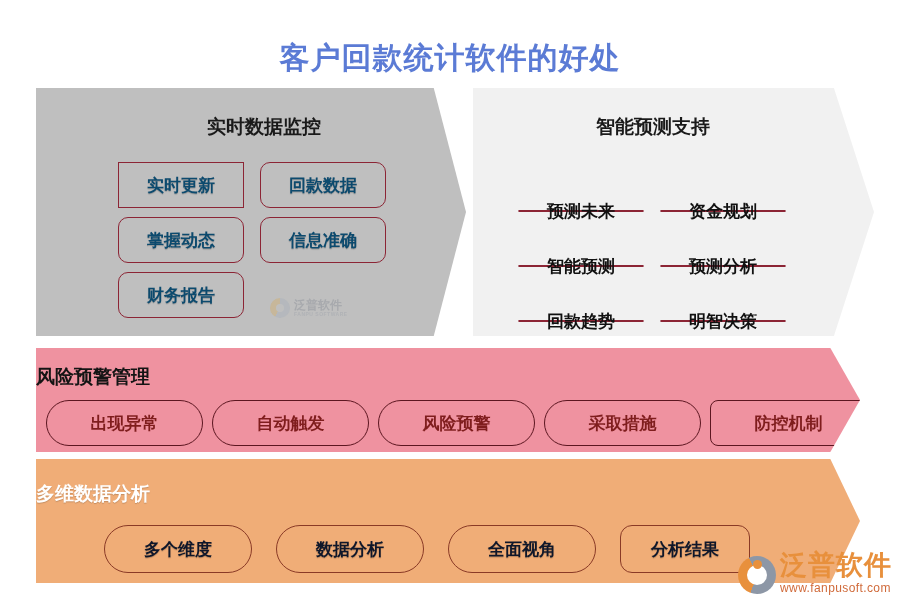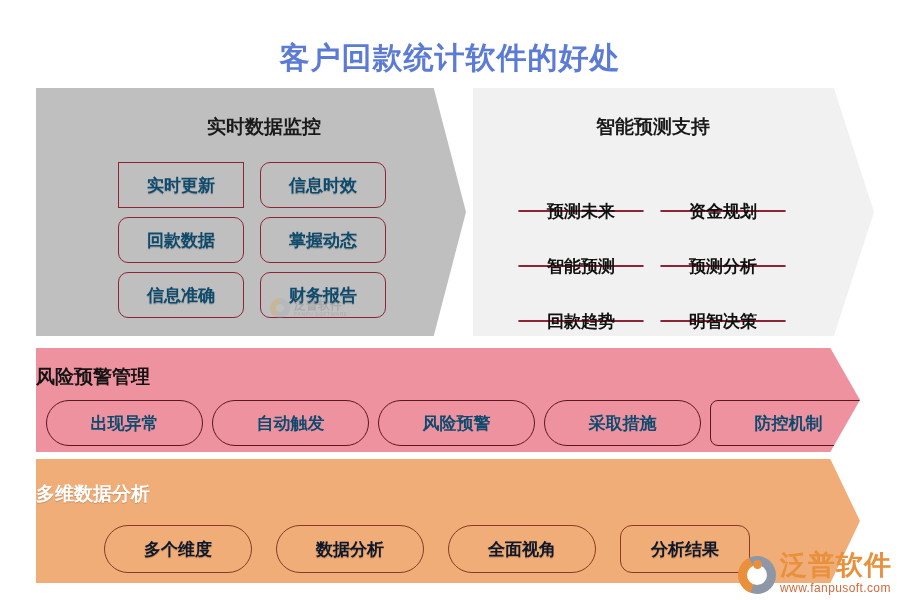--- a/index.html
+++ b/index.html
@@ -108,21 +108,21 @@
   .band-pink .pill-row{top:52px;left:10px;gap:9px;}
   .band-orange .pill-row{top:66px;left:68px;gap:24px;}
 
   .pill{
     border:1.5px solid #5c1620;
     display:flex;align-items:center;justify-content:center;
     font-size:17px;font-weight:bold;
     white-space:nowrap;box-sizing:border-box;
   }
   .band-pink .pill{
-    width:157px;height:46px;border-radius:23px;color:#0c4a6e;
+    width:157px;height:46px;border-radius:23px;color:#7f1d1d;
   }
   .band-pink .pill.low{border-radius:8px;}
   .band-orange .pill{
     width:148px;height:48px;border-radius:24px;
     border-color:#8a3a26;
     color:#0f172a;text-shadow:0 1px 1px rgba(0,0,0,.22);
   }
   .band-orange .pill.low{border-radius:12px;width:130px;}
 
   
@@ -180,21 +180,20 @@
 <body>
 
 <div class="stage">
 
   <div class="page-title">客户回款统计软件的好处</div>
 
   <div class="panel panel-gray">
     <div class="panel-heading">实时数据监控</div>
     <div class="grid2">
       <div class="cell white-text sq">实时更新</div>
-      <div class="cell white-text">信息时效</div>
       <div class="cell white-text">回款数据</div>
       <div class="cell white-text">掌握动态</div>
       <div class="cell white-text">信息准确</div>
       <div class="cell white-text">财务报告</div>
     </div>
     <div class="wm-center">
       <div class="wm-mark"></div>
       <div class="wm-txt">
         <div>泛普软件</div>
         <div class="wm-sub">FANPU SOFTWARE</div>

